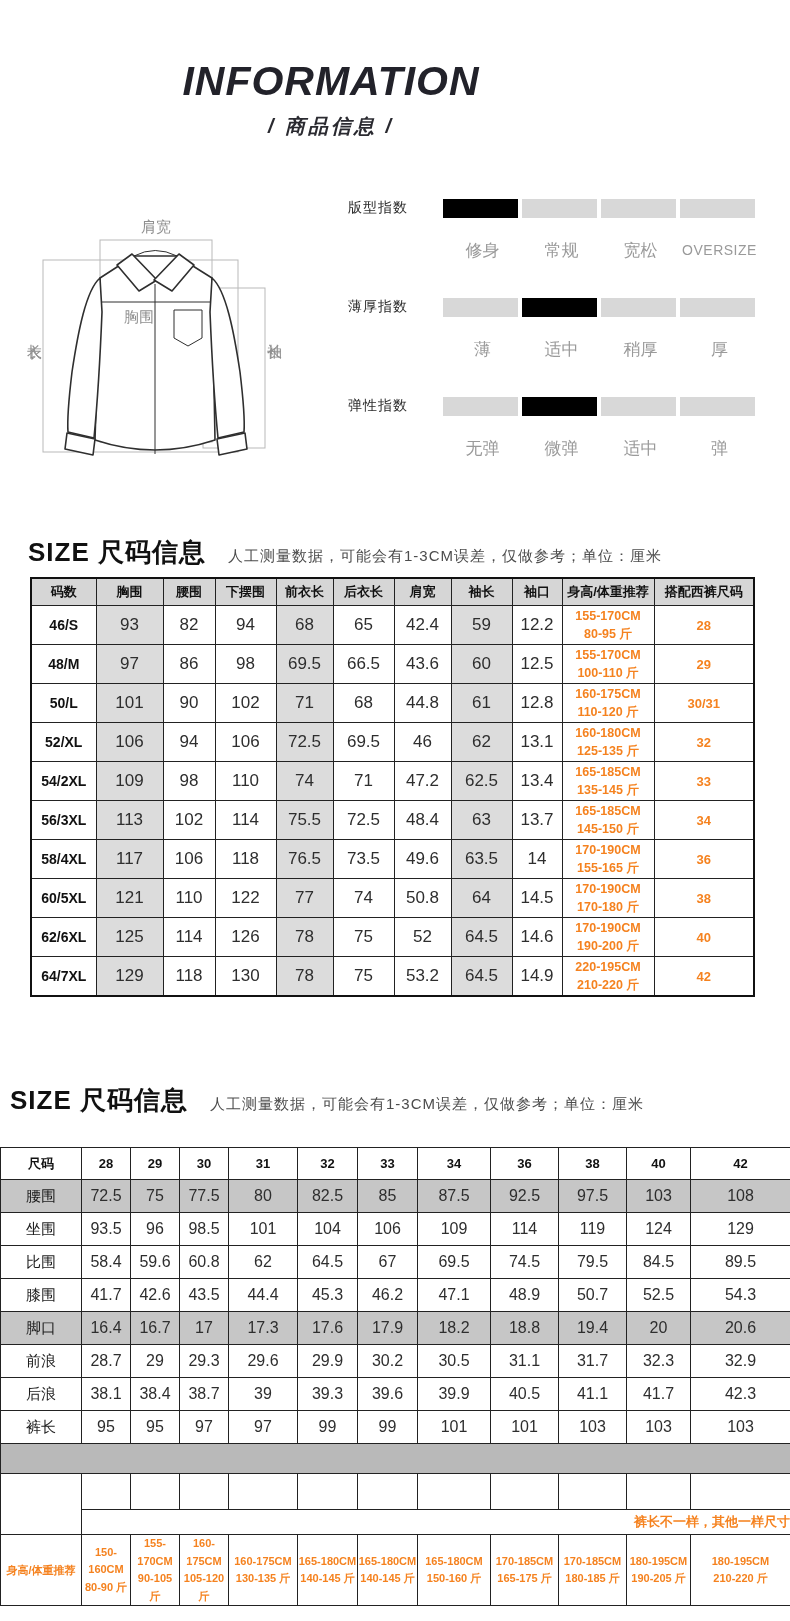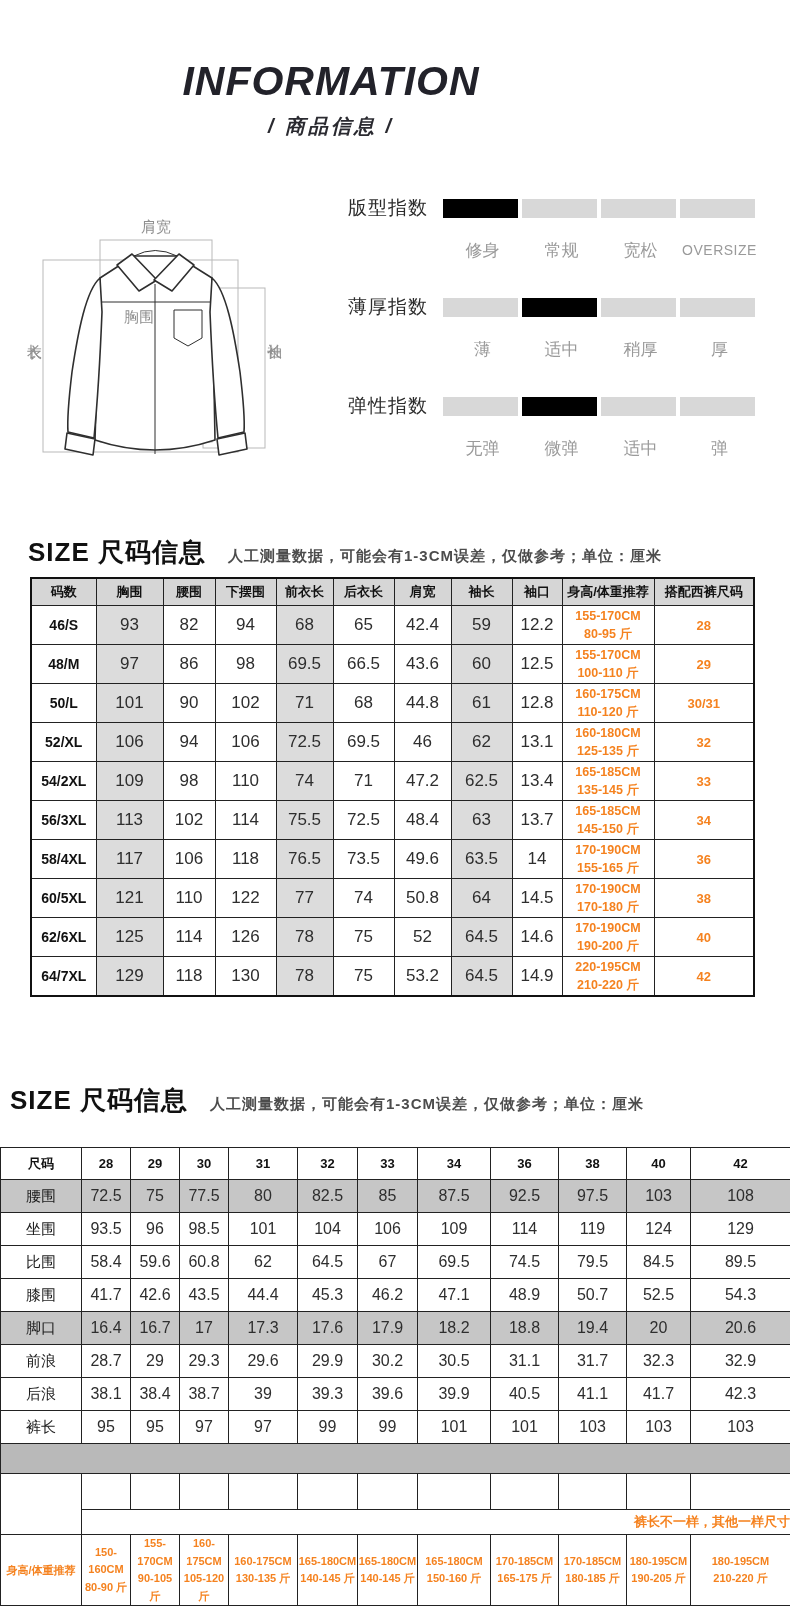--- a/index.html
+++ b/index.html
@@ -14,33 +14,33 @@
   
   .diagram{position:absolute;top:192px;left:22px;width:295px;height:292px;}
   .m-line{stroke:#b9b9b9;stroke-width:1;fill:none;}
   .m-label{fill:#8f8f8f;font-size:15px;font-family:"Liberation Sans",sans-serif;}
   .shirt{stroke:#2f2f2f;stroke-width:1.6;fill:#fff;stroke-linejoin:round;}
   .shirt-thin{stroke:#2f2f2f;stroke-width:1;fill:none;}
   
   .indices{position:absolute;top:196px;left:348px;width:420px;}
   .index-block{margin-bottom:33px;}
   .index-row{display:flex;align-items:center;height:24px;}
-  .index-label{width:95px;font-size:19px;color:#2b2b2b;letter-spacing:1px;flex:0 0 95px;}
+  .index-label{width:95px;font-size:14px;color:#2b2b2b;letter-spacing:1px;flex:0 0 95px;}
   .index-bar{display:flex;}
   .seg{width:75px;height:19px;background:var(--bar-gray);margin-right:4px;}
   .seg.active{background:#000;}
   .index-options{display:flex;margin-left:95px;margin-top:19px;}
   .opt{width:79px;text-align:center;color:#9a9a9a;font-size:17px;}
   .opt.small{font-size:14px;letter-spacing:.5px;padding-top:3px;}
   
   .size-head{position:absolute;display:flex;align-items:baseline;margin-top:14px;}
   .size-head.first{top:521px;left:28px;}
   .size-head.second{top:1069px;left:10px;}
   .size-title{font-size:26px;font-weight:bold;color:#111;letter-spacing:1px;}
-  .size-note{margin-left:22px;font-size:15px;font-weight:bold;color:#4c4c4c;letter-spacing:1px;}
+  .size-note{margin-left:22px;font-size:15px;font-weight:normal;color:#4c4c4c;letter-spacing:1px;}
   
   table{border-collapse:collapse;table-layout:fixed;}
   td,th{border:1px solid #222;text-align:center;vertical-align:middle;padding:0;overflow:hidden;}
   #t1{position:absolute;top:577px;left:30px;width:723px;border:2px solid #111;}
   #t1 th{background:var(--head-gray);font-size:13px;font-weight:bold;color:#111;height:26px;}
   #t1 td{height:38px;font-size:17px;color:#2e2e2e;background:#fff;}
   #t1 td.size{font-size:14px;font-weight:bold;color:#111;}
   #t1 td.shade{background:var(--cell-gray);}
   #t1 td.rec div{font-size:12.5px;font-weight:bold;color:var(--accent);line-height:1.45;}
   #t1 td.pants{font-size:13px;font-weight:bold;color:var(--accent);}

